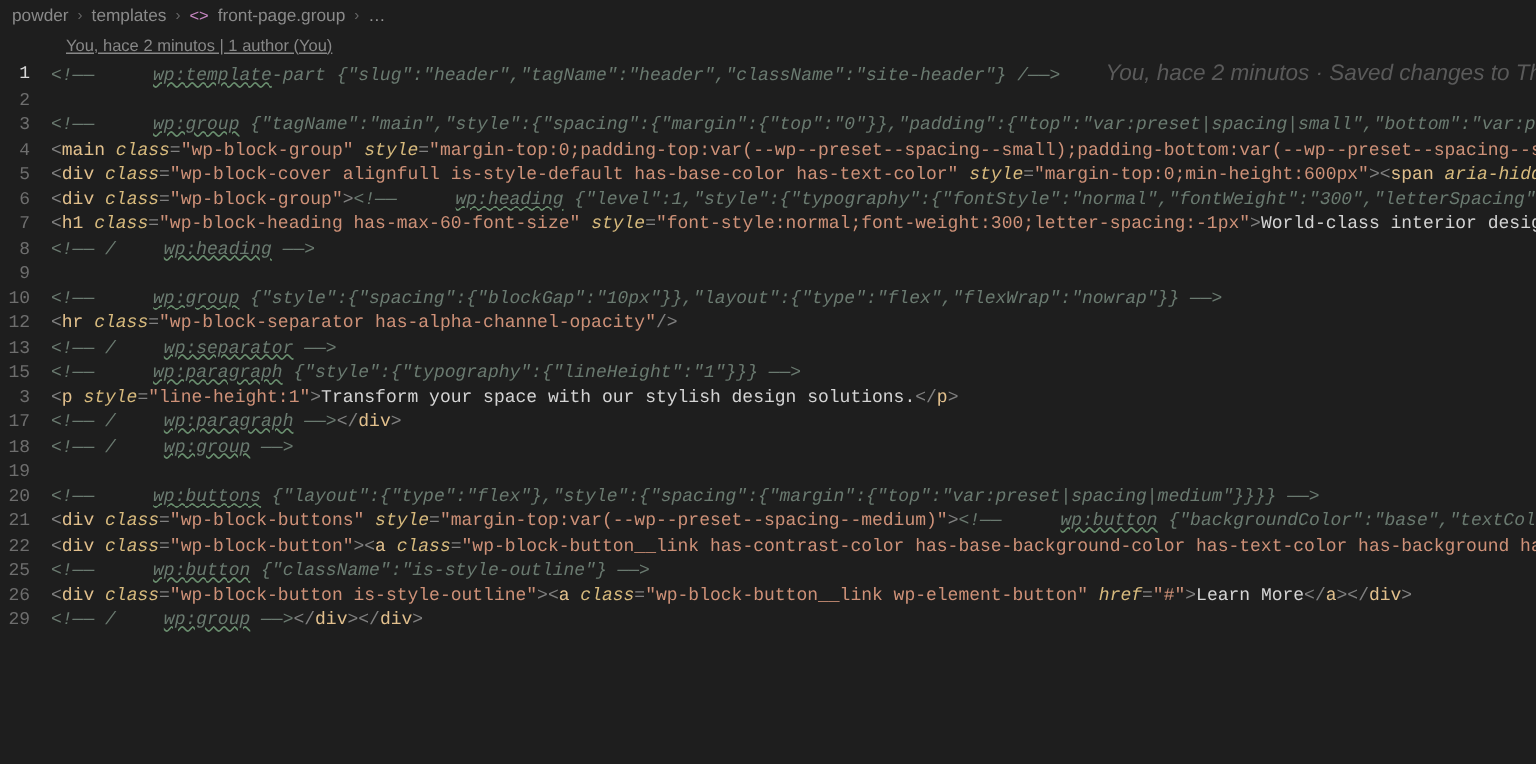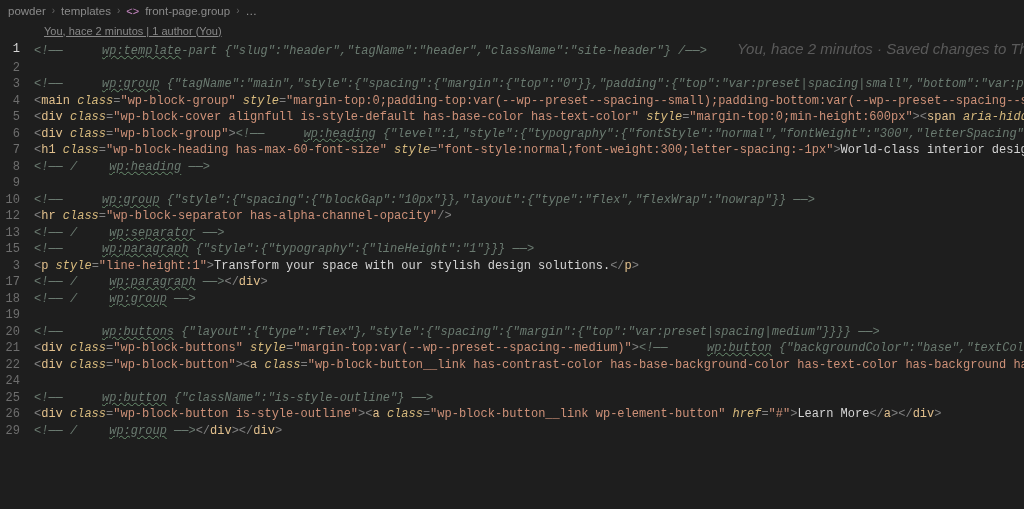--- a/index.html
+++ b/index.html
@@ -152,24 +152,20 @@
     </div>
     <div class="row">
       <div class="gutter">21</div>
       <div class="code"><span class="punc">&lt;</span><span class="tag">div</span><span class="txt"> </span><span class="attr">class</span><span class="punc">=</span><span class="str">"wp-block-buttons"</span><span class="txt"> </span><span class="attr">style</span><span class="punc">=</span><span class="str">"margin-top:var(--wp--preset--spacing--medium)"</span><span class="punc">&gt;</span><span class="comment">&lt;!—— </span><span class="comment wavy">wp:button</span><span class="comment"> {"backgroundColor":"base","textColor":"contrast","styl</span></div>
     </div>
     <div class="row">
       <div class="gutter">22</div>
       <div class="code"><span class="punc">&lt;</span><span class="tag">div</span><span class="txt"> </span><span class="attr">class</span><span class="punc">=</span><span class="str">"wp-block-button"</span><span class="punc">&gt;&lt;</span><span class="tag">a</span><span class="txt"> </span><span class="attr">class</span><span class="punc">=</span><span class="str">"wp-block-button__link has-contrast-color has-base-background-color has-text-color has-background has-link-color wp</span></div>
     </div>
     <div class="row">
-      <div class="gutter">24</div>
-      <div class="code">&nbsp;</div>
-    </div>
-    <div class="row">
       <div class="gutter">25</div>
       <div class="code"><span class="comment">&lt;!—— </span><span class="comment wavy">wp:button</span><span class="comment"> {"className":"is-style-outline"} ——&gt;</span></div>
     </div>
     <div class="row">
       <div class="gutter">26</div>
       <div class="code"><span class="punc">&lt;</span><span class="tag">div</span><span class="txt"> </span><span class="attr">class</span><span class="punc">=</span><span class="str">"wp-block-button is-style-outline"</span><span class="punc">&gt;&lt;</span><span class="tag">a</span><span class="txt"> </span><span class="attr">class</span><span class="punc">=</span><span class="str">"wp-block-button__link wp-element-button"</span><span class="txt"> </span><span class="attr">href</span><span class="punc">=</span><span class="str">"#"</span><span class="punc">&gt;</span><span class="txt">Learn More</span><span class="punc">&lt;/</span><span class="tag">a</span><span class="punc">&gt;&lt;/</span><span class="tag">div</span><span class="punc">&gt;</span></div>
     </div>
     <div class="row">
       <div class="gutter">29</div>
       <div class="code"><span class="comment">&lt;!—— /</span><span class="comment wavy">wp:group</span><span class="comment"> ——&gt;</span><span class="punc">&lt;/</span><span class="tag">div</span><span class="punc">&gt;&lt;/</span><span class="tag">div</span><span class="punc">&gt;</span></div>

